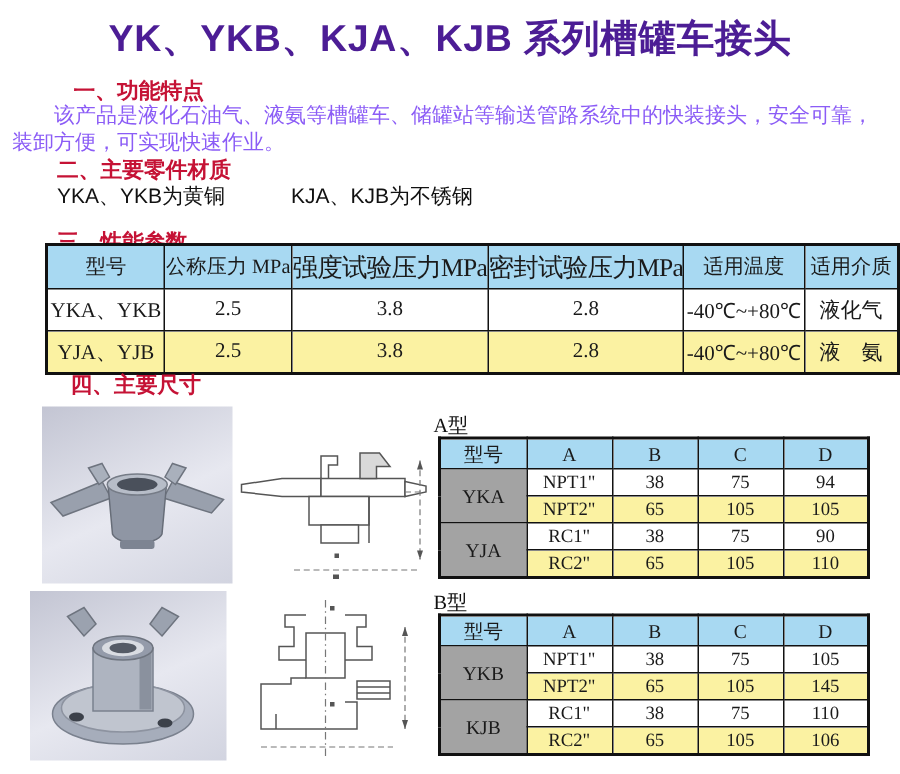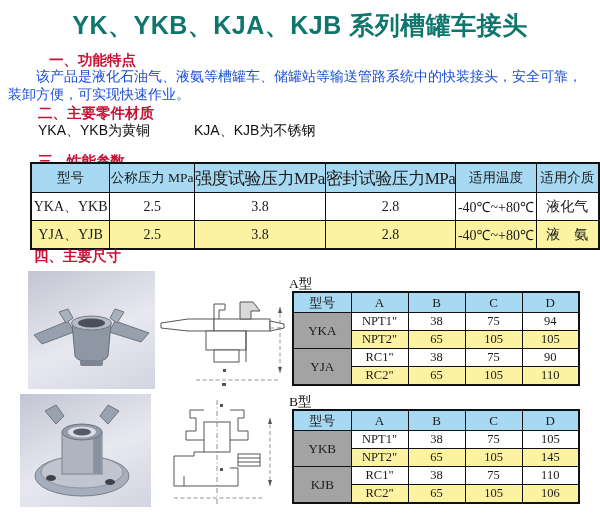--- a/index.html
+++ b/index.html
@@ -1,29 +1,29 @@
 <!DOCTYPE html>
 <html><head>
 <meta charset="utf-8">
 <style>
   html,body { margin:0; padding:0; background:#fff; }
   .page { position:relative; width:600px; height:516px; background:#ffffff;
           font-family:"Liberation Sans", sans-serif; color:#1a1a1a; overflow:hidden; }
 
   .title { position:absolute; top:9px; left:0; width:100%; margin:0; text-align:center;
-           font-size:25px; font-weight:bold; letter-spacing:0.5px; color:#0f766e; }
+           font-size:25px; font-weight:bold; letter-spacing:0.5px; color:#4c1d95; }
 
   .heading { position:absolute; color:#c51235; font-weight:bold; font-size:14.5px; white-space:nowrap; }
   .h1 { left:38px; top:51px;margin-left:11px; }
   .h2 { left:38px; top:104px; }
   .h3 { left:38px; top:152px; }
-  .h4 { left:34px; top:247px; }
+  .h4 { left:47px; top:247px; }
 
   .body-text { position:absolute; left:8px; top:67px; width:586px; margin:0;
-               font-size:14px; line-height:18px; text-indent:2em; color:#1d4ed8; }
+               font-size:14px; line-height:18px; text-indent:2em; color:#8b5cf6; }
 
   .materials { position:absolute; left:38px; top:122px; font-size:14px; color:#111; white-space:nowrap; }
   .materials .gap { display:inline-block; width:44px; }
 
   
   table.perf { position:absolute; left:30px; top:162px; border-collapse:collapse;
                table-layout:fixed; font-family:"Liberation Serif", serif; border:2px solid #111; }
   .perf th, .perf td { border:1px solid #111; text-align:center; padding:0; overflow:hidden; white-space:nowrap; }
   .perf thead th { background:#a8d9f2; height:28px; font-size:13.5px; font-weight:normal; }
   .perf thead th.long { font-size:17px; letter-spacing:-0.5px; }

